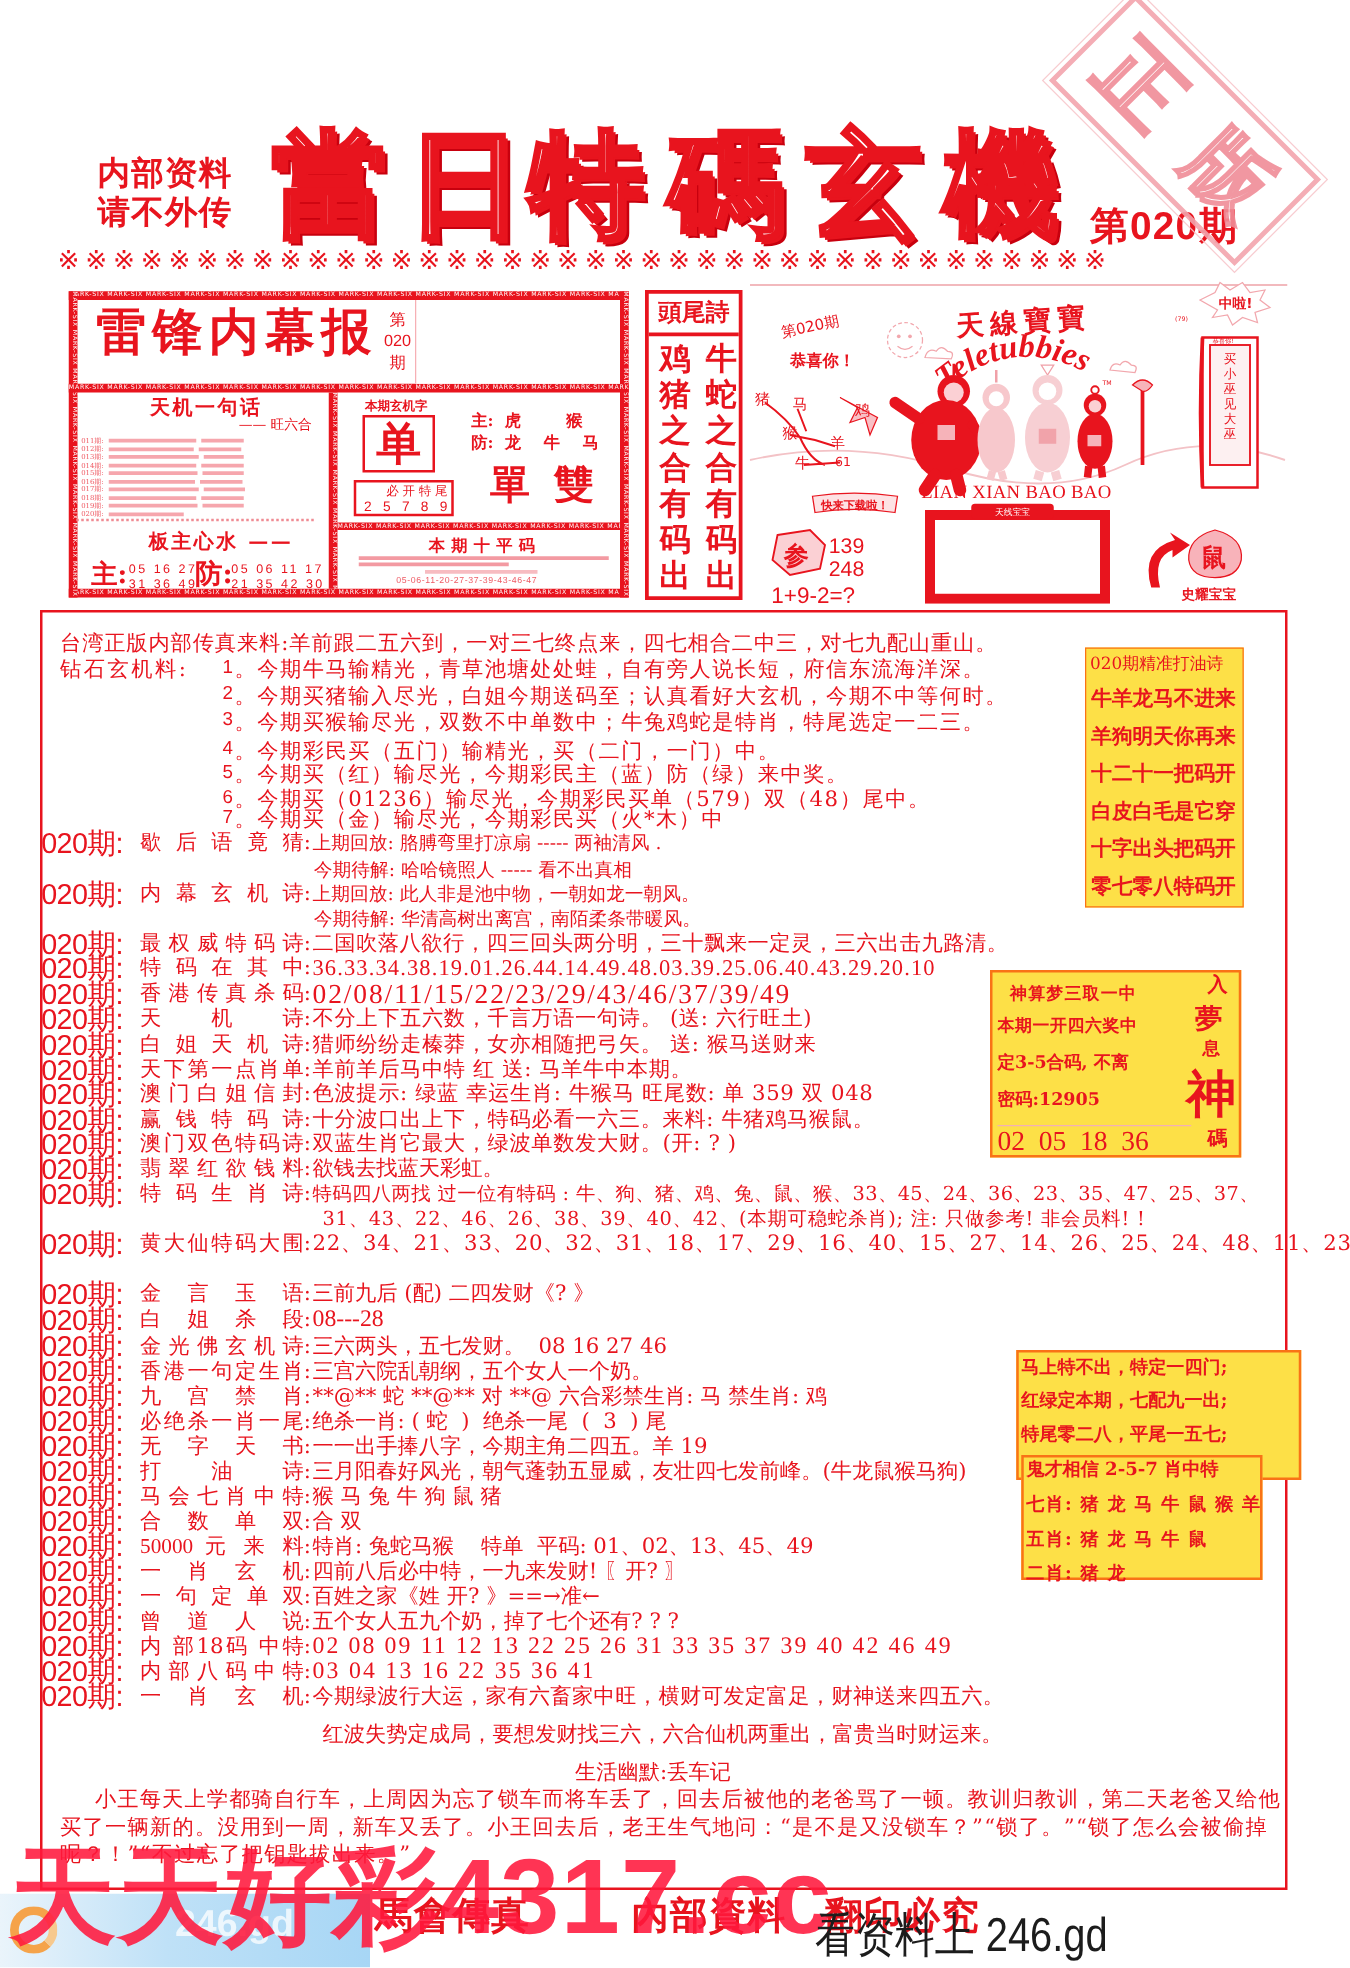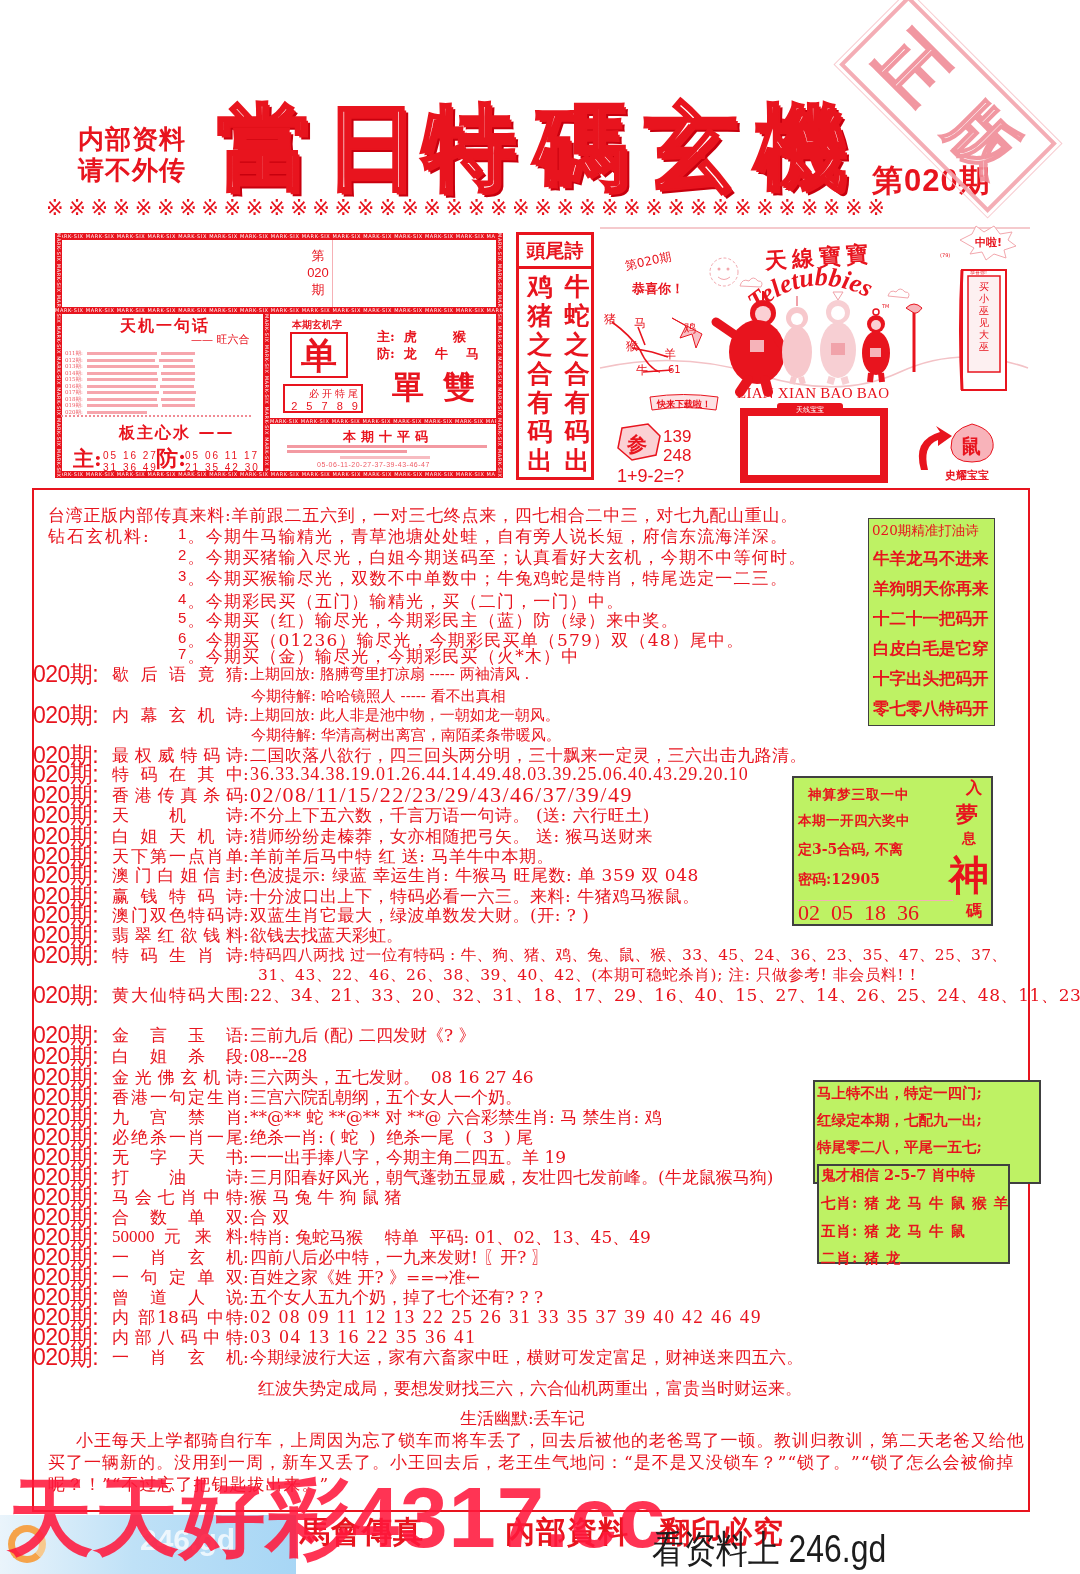--- a/index.html
+++ b/index.html
@@ -48,21 +48,21 @@
 .mr{position:absolute;left:33px;height:22px;line-height:22px;white-space:nowrap;font-size:17px}
 .mr .pre{display:inline-block;width:79px;font-family:"Liberation Sans",sans-serif;font-size:23px;vertical-align:top;letter-spacing:-.5px}
 .mr .lab{display:inline-block;width:131px;text-align:justify;text-align-last:justify;vertical-align:top}
 .mr .col{display:inline-block;width:7px;vertical-align:top}
 .mr .val{vertical-align:top}
 .small{font-size:15px}
 .nm{font-family:"Liberation Serif",serif}
 .it-num{font-family:"Liberation Sans",sans-serif;font-size:15px;position:relative;top:-3px}
 
 
-.sbox{position:absolute;border:2px solid #404040;background:#bef264}
+.sbox{position:absolute;border:2px solid #f97316;background:#fde047}
 .sl{position:absolute;white-space:nowrap;font-weight:bold}
 .vch{position:absolute;font-weight:bold}
 
 
 .wm{left:8px;top:1470px;font-size:85px;font-weight:bold;font-family:"Liberation Sans",sans-serif;color:rgba(255,24,60,.88);white-space:nowrap;line-height:95px;letter-spacing:1px}
 .fstamp{top:1512px;font-size:30px;font-weight:bold;letter-spacing:1px;white-space:nowrap}
 .badge{left:0;top:1515px;width:296px;height:59px;background:linear-gradient(90deg,#eaf4fb 0%,#bfe1f7 45%,#a7d6f5 100%);overflow:hidden}
 .banner{left:652px;top:1526px;font-size:38px;color:#1c1c1c;font-family:"Liberation Sans",sans-serif;white-space:nowrap;transform:scaleX(.84);transform-origin:left top;line-height:46px}
 </style>
 </head>
@@ -89,20 +89,21 @@
 
 <div class="abs lf">
   <div class="band" style="left:0;top:0;width:448px;height:7px">MARK-SIX   MARK-SIX   MARK-SIX   MARK-SIX   MARK-SIX   MARK-SIX   MARK-SIX   MARK-SIX   MARK-SIX   MARK-SIX   MARK-SIX   MARK-SIX   MARK-SIX   MARK-SIX   MARK-SIX   MARK-SIX   MARK-SIX   MARK-SIX</div>
   <div class="band" style="left:0;top:238px;width:448px;height:7px">MARK-SIX   MARK-SIX   MARK-SIX   MARK-SIX   MARK-SIX   MARK-SIX   MARK-SIX   MARK-SIX   MARK-SIX   MARK-SIX   MARK-SIX   MARK-SIX   MARK-SIX   MARK-SIX   MARK-SIX   MARK-SIX   MARK-SIX   MARK-SIX</div>
   <div class="band v" style="left:0;top:0;width:7px;height:245px">MARK-SIX   MARK-SIX   MARK-SIX   MARK-SIX   MARK-SIX   MARK-SIX   MARK-SIX   MARK-SIX   MARK-SIX   MARK-SIX   MARK-SIX   MARK-SIX   MARK-SIX   MARK-SIX   MARK-SIX   MARK-SIX   MARK-SIX   MARK-SIX</div>
   <div class="band v" style="left:441px;top:0;width:7px;height:245px">MARK-SIX   MARK-SIX   MARK-SIX   MARK-SIX   MARK-SIX   MARK-SIX   MARK-SIX   MARK-SIX   MARK-SIX   MARK-SIX   MARK-SIX   MARK-SIX   MARK-SIX   MARK-SIX   MARK-SIX   MARK-SIX   MARK-SIX   MARK-SIX</div>
   <div class="band" style="left:0;top:74px;width:448px;height:7px">MARK-SIX   MARK-SIX   MARK-SIX   MARK-SIX   MARK-SIX   MARK-SIX   MARK-SIX   MARK-SIX   MARK-SIX   MARK-SIX   MARK-SIX   MARK-SIX   MARK-SIX   MARK-SIX   MARK-SIX   MARK-SIX   MARK-SIX   MARK-SIX</div>
   <div class="band v" style="left:208px;top:81px;width:7px;height:157px">MARK-SIX   MARK-SIX   MARK-SIX   MARK-SIX   MARK-SIX   MARK-SIX   MARK-SIX   MARK-SIX   MARK-SIX   MARK-SIX   MARK-SIX   MARK-SIX   MARK-SIX   MARK-SIX   MARK-SIX   MARK-SIX   MARK-SIX   MARK-SIX</div>
   <div class="band" style="left:215px;top:185px;width:226px;height:6px">MARK-SIX   MARK-SIX   MARK-SIX   MARK-SIX   MARK-SIX   MARK-SIX   MARK-SIX   MARK-SIX   MARK-SIX   MARK-SIX   MARK-SIX   MARK-SIX   MARK-SIX   MARK-SIX   MARK-SIX   MARK-SIX   MARK-SIX   MARK-SIX</div>
 
+  <div class="abs lf-title">雷锋内幕报</div>
   <div class="abs lf-iss">
     <div>第</div>
     <div>020</div>
     <div>期</div>
   </div>
   <div class="abs lf-white"></div>
 
   <div class="abs tj-title">天机一句话</div>
   <div class="abs tj-sub">—— 旺六合</div>
   <div class="tj-row" style="top:117px"><span>011期:</span><span class="fbar" style="width:70px"></span><span class="fbar" style="width:34px"></span></div>

